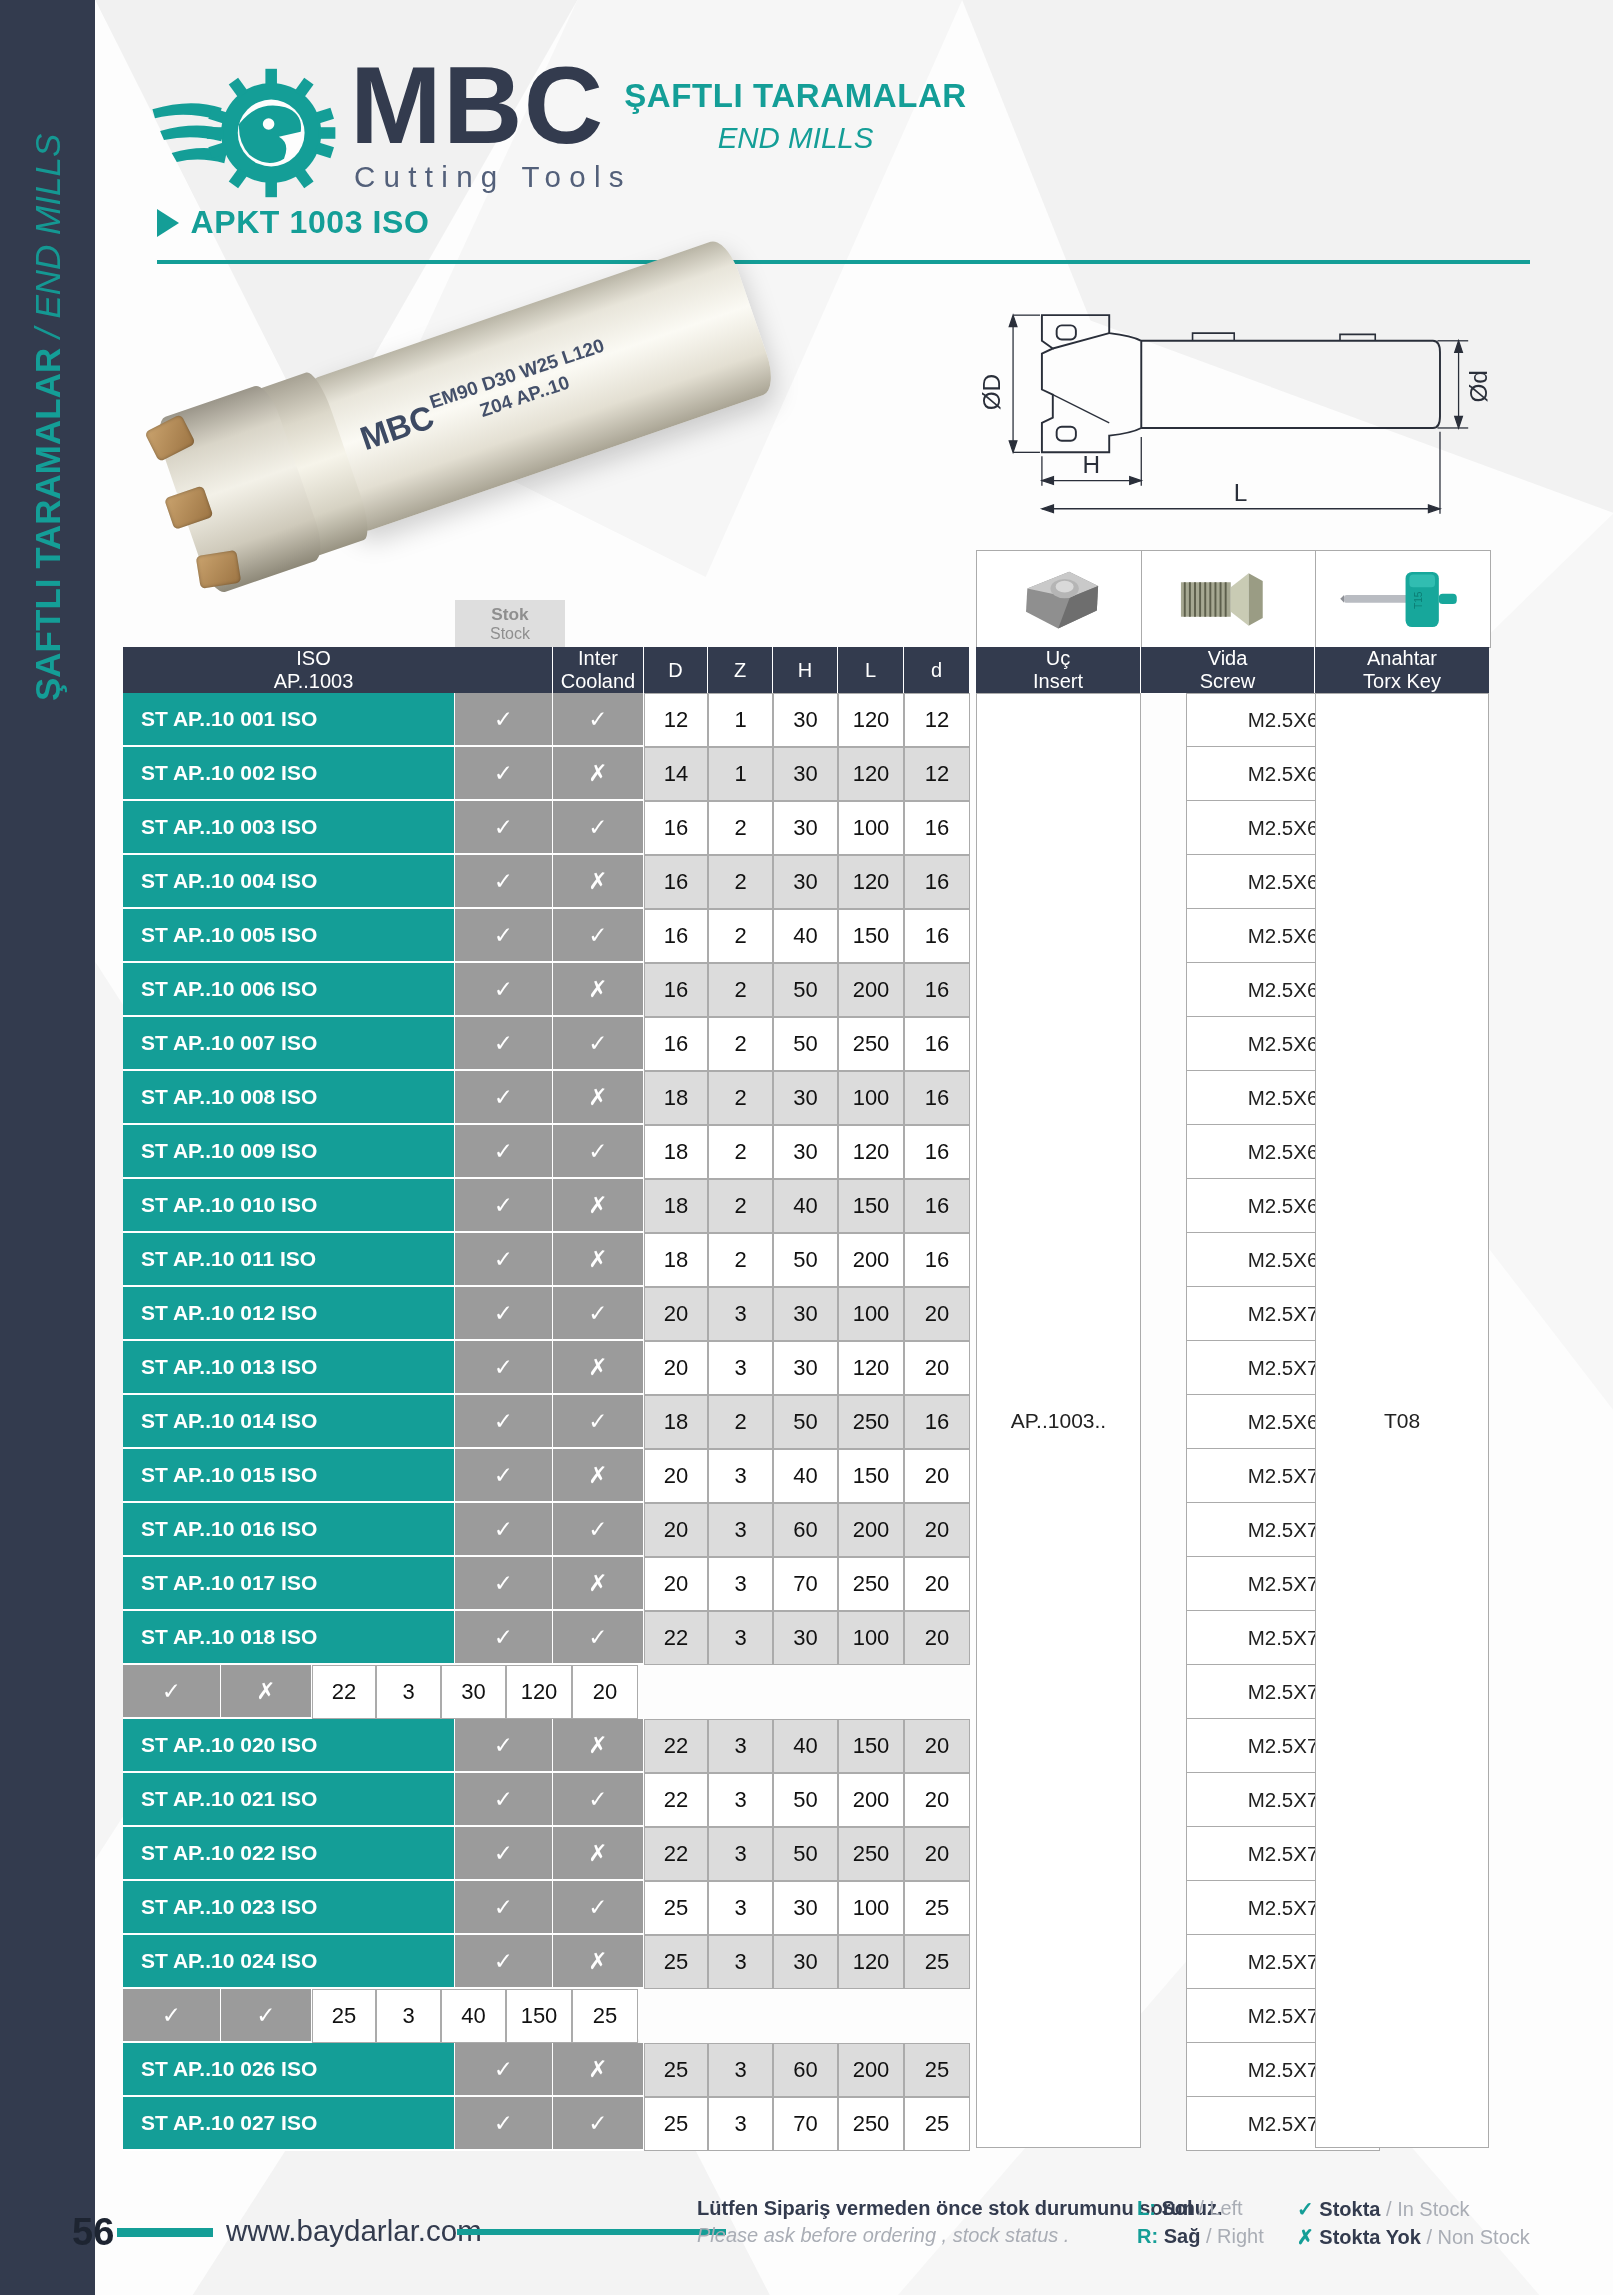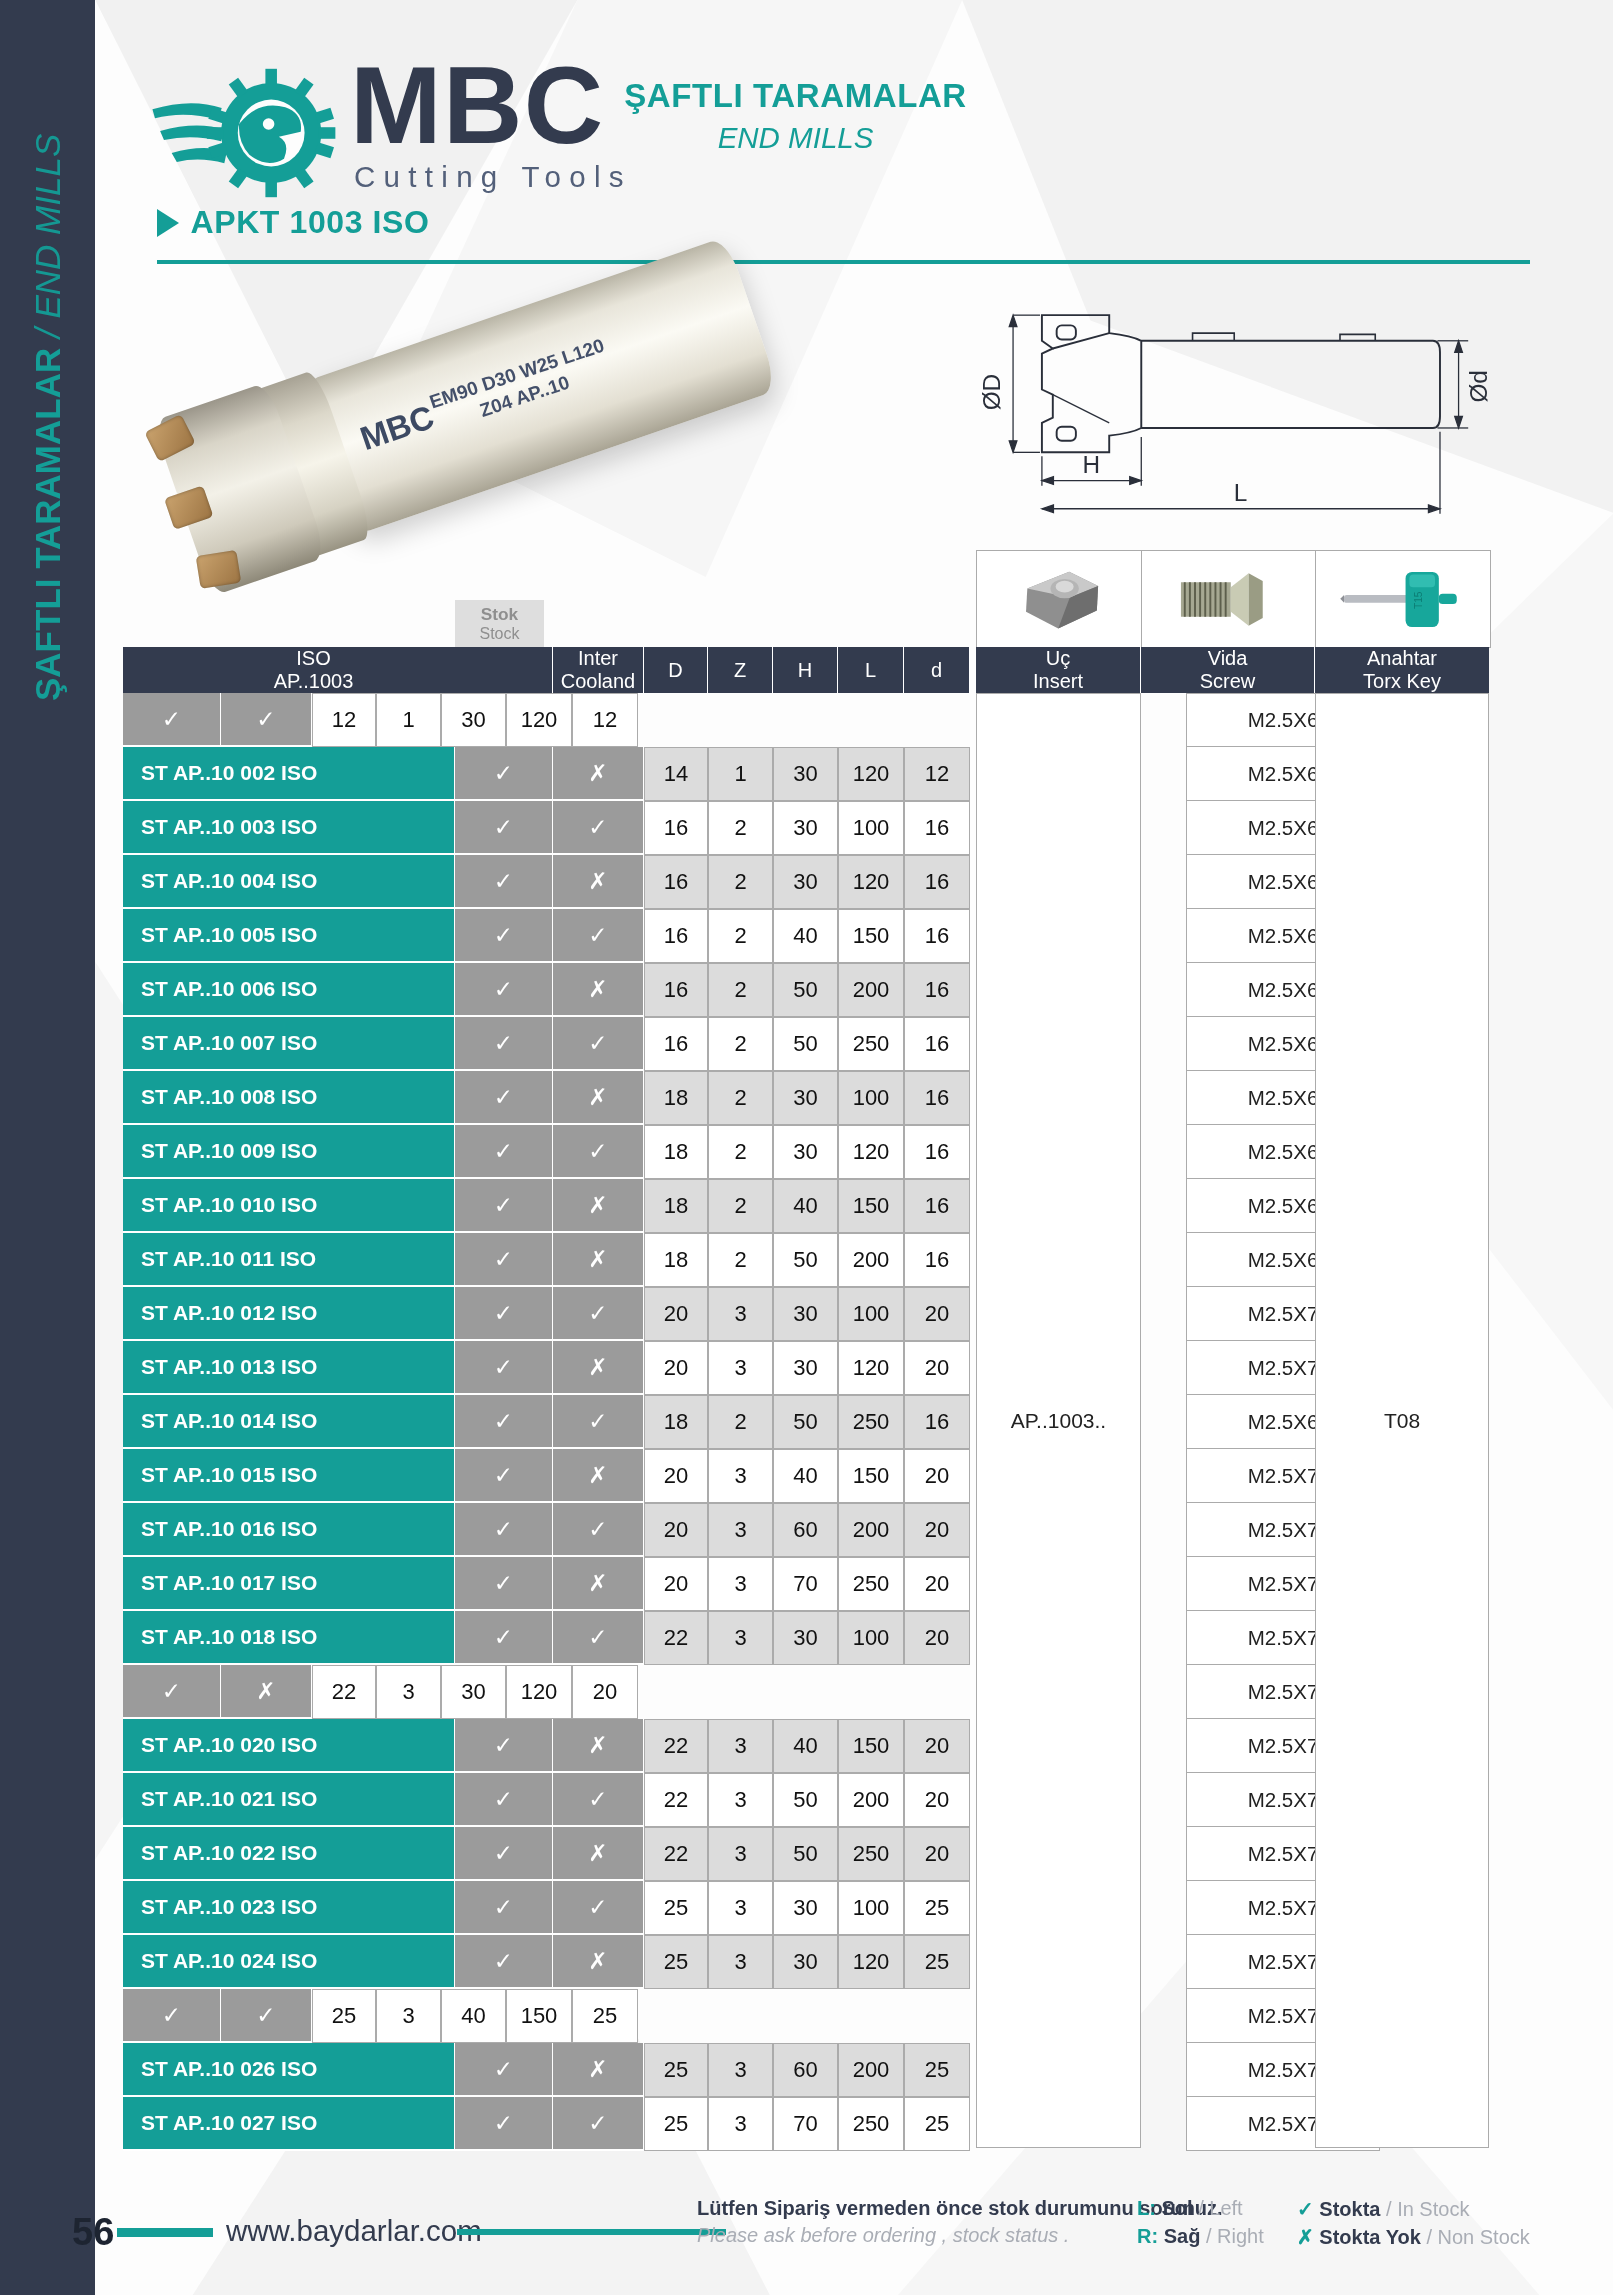--- a/index.html
+++ b/index.html
@@ -51,21 +51,21 @@
   .drawing{position:absolute;left:981px;top:269px;}
   
   .img-cell{position:absolute;top:550px;height:96px;background:#fff;border:0.6px solid #ababab;display:flex;align-items:center;justify-content:center;}
   .img-insert{left:976px;width:165px;}
   .img-screw{left:1141px;width:174px;}
   .img-torx{left:1315px;width:174px;}
   
   .band-cell{position:absolute;top:600px;height:47px;background:#d8d8d8;color:#8f8f8f;text-align:center;
     display:flex;flex-direction:column;justify-content:center;line-height:1.2;}
   .band-kesici{left:123px;width:330px;border-right:1.9px solid #fff;}
-  .band-stok{left:455px;width:89px;background:#dedede;}
+  .band-stok{left:455px;width:110px;background:#dedede;}
   .band-cell .l1{font-size:17.3px;font-weight:bold;}
   .band-cell .l2{font-size:16px;}
   .hdr-cell{position:absolute;top:647px;height:46px;background:#333b4e;color:#fff;text-align:center;
     display:flex;flex-direction:column;justify-content:center;line-height:1.15;font-size:20px;border-right:1.3px solid #fff;box-sizing:border-box;}
   .hc-iso{left:123px;width:382px;}
   .hc-stok{left:455px;width:98px;}
   .hc-inter{left:553px;width:91px;}
   .hc-D{left:644px;width:64px;}
   .hc-Z{left:708px;width:65px;}
   .hc-H{left:773px;width:65px;}
@@ -295,20 +295,21 @@
     <div>Vida</div>
     <div>Screw</div>
   </div>
   <div class="hdr-cell hc-torx">
     <div>Anahtar</div>
     <div>Torx Key</div>
   </div>
 
   <div id="table-rows">
       <div class="row">
+        <div class="cell name-cell">ST AP..10 001 ISO</div>
         <div class="cell chk-cell">✓</div>
         <div class="cell chk-cell cool-cell">✓</div>
         <div class="cell num-cell">12</div>
         <div class="cell num-cell w101">1</div>
         <div class="cell num-cell w101">30</div>
         <div class="cell num-cell w103">120</div>
         <div class="cell num-cell w103">12</div>
       </div>
       <div class="row alt">
         <div class="cell name-cell">ST AP..10 002 ISO</div>

